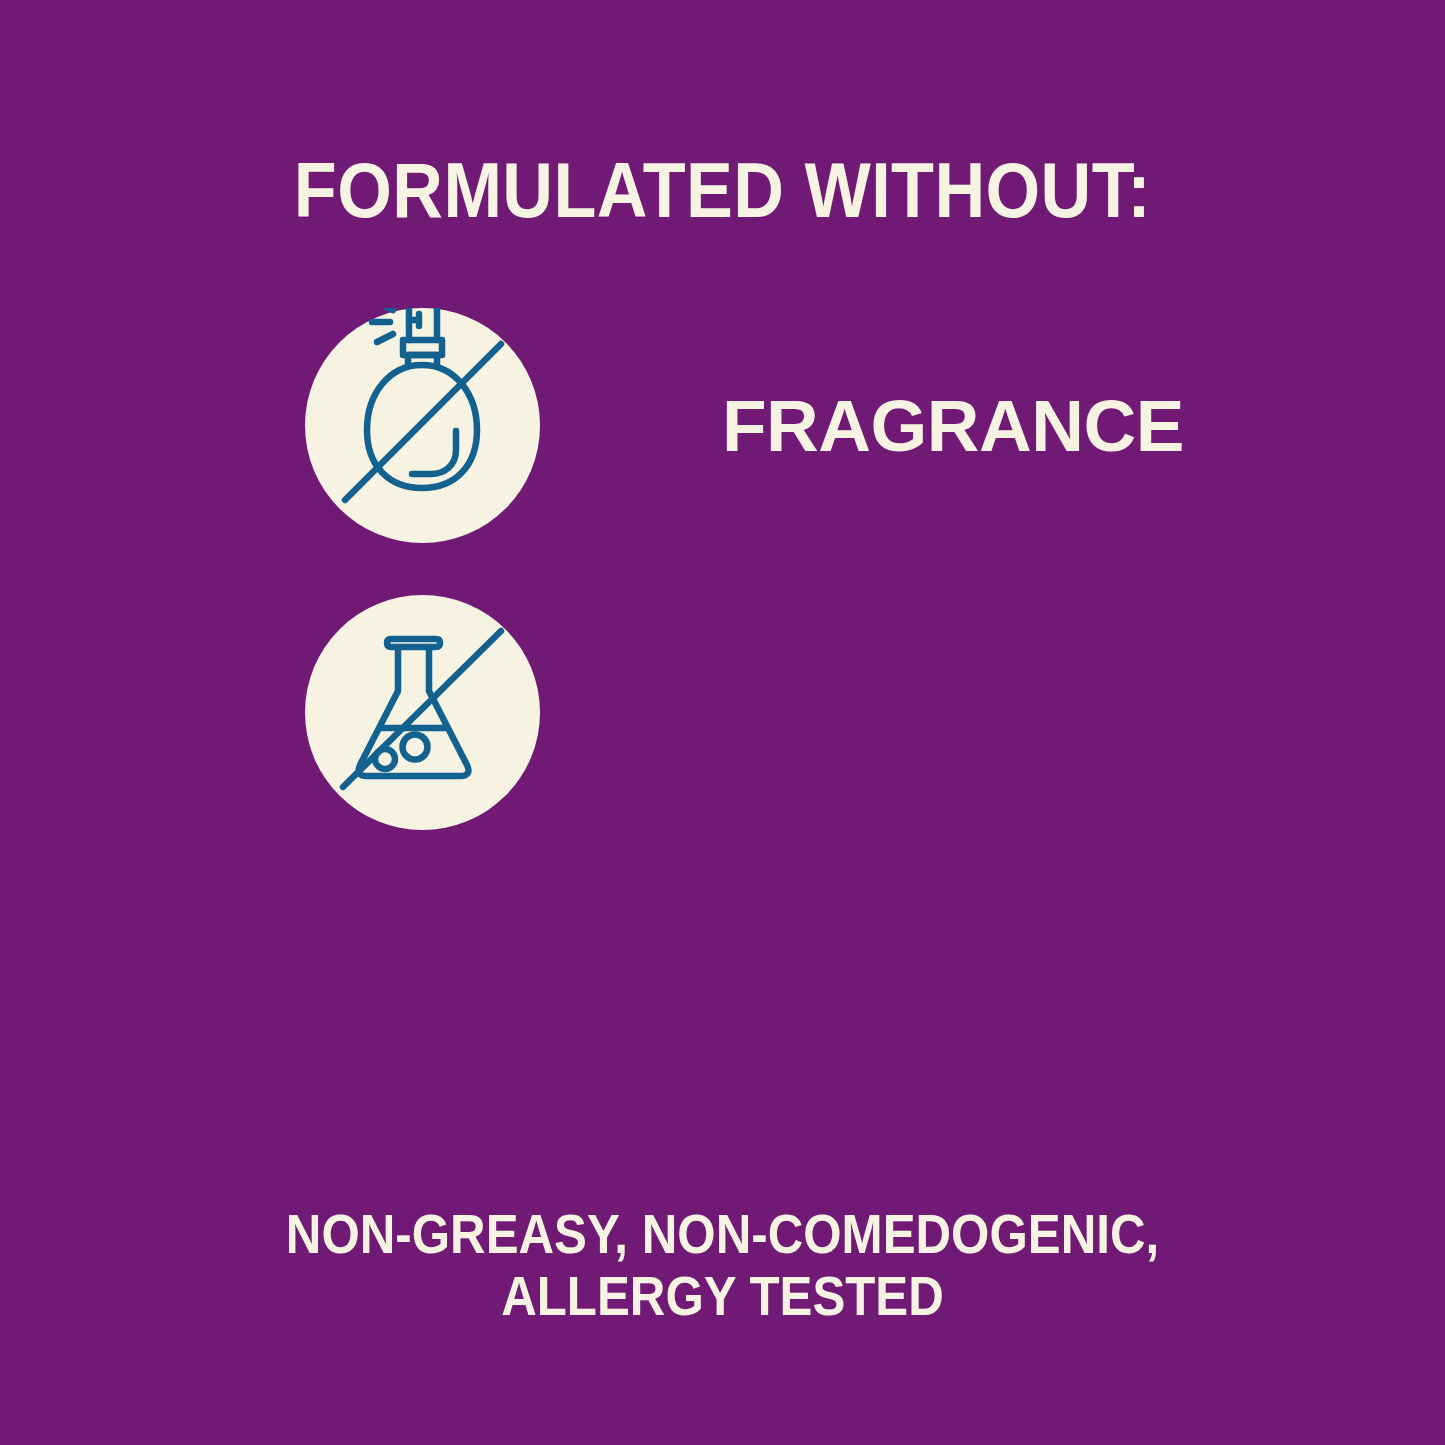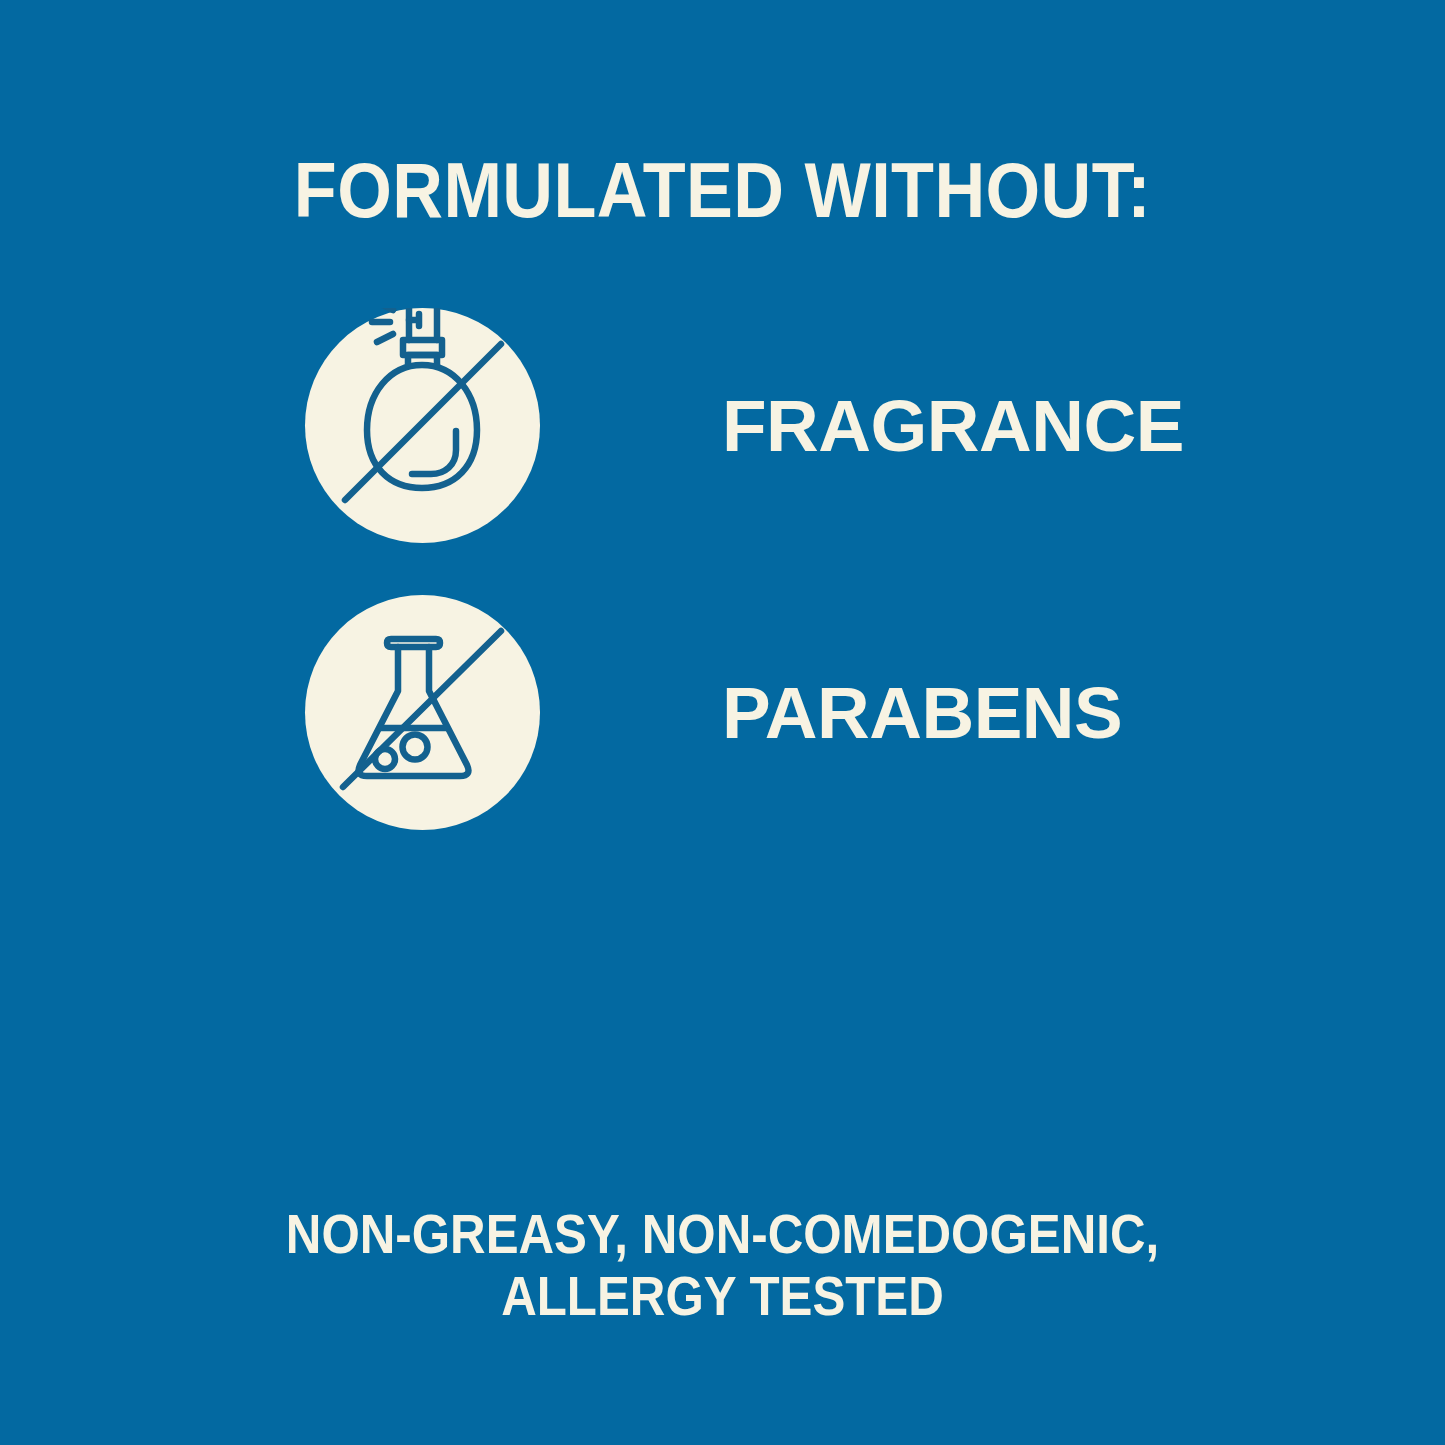--- a/index.html
+++ b/index.html
@@ -10,21 +10,21 @@
     width: 1445px;
     height: 1445px;
     overflow: hidden;
     font-family: "Liberation Sans", sans-serif;
   }
 
   #poster {
     position: relative;
     width: 1445px;
     height: 1445px;
-    background: #0369a1;
+    background: #701a75;
     box-sizing: border-box;
   }
 
   
   #title {
     position: absolute;
     left: 0;
     top: 148px;
     width: 1445px;
     text-align: center;
@@ -156,21 +156,20 @@
 
             <path d="M76 133 L141 133"></path>
 
             <circle cx="110" cy="152" r="12.5"></circle>
             <circle cx="80" cy="164" r="10"></circle>
           </g>
 
           <path d="M38 192 L196 36" fill="none" stroke="#13618f" stroke-width="6.5" stroke-linecap="round"></path>
         </svg>
       </div>
-      <div class="row-label">PARABENS</div>
     </div>
 
 
   </div>
 
   <div id="footer">
     <span class="fline">NON-GREASY, NON-COMEDOGENIC,</span>
     <span class="fline">ALLERGY TESTED</span>
   </div>
 

